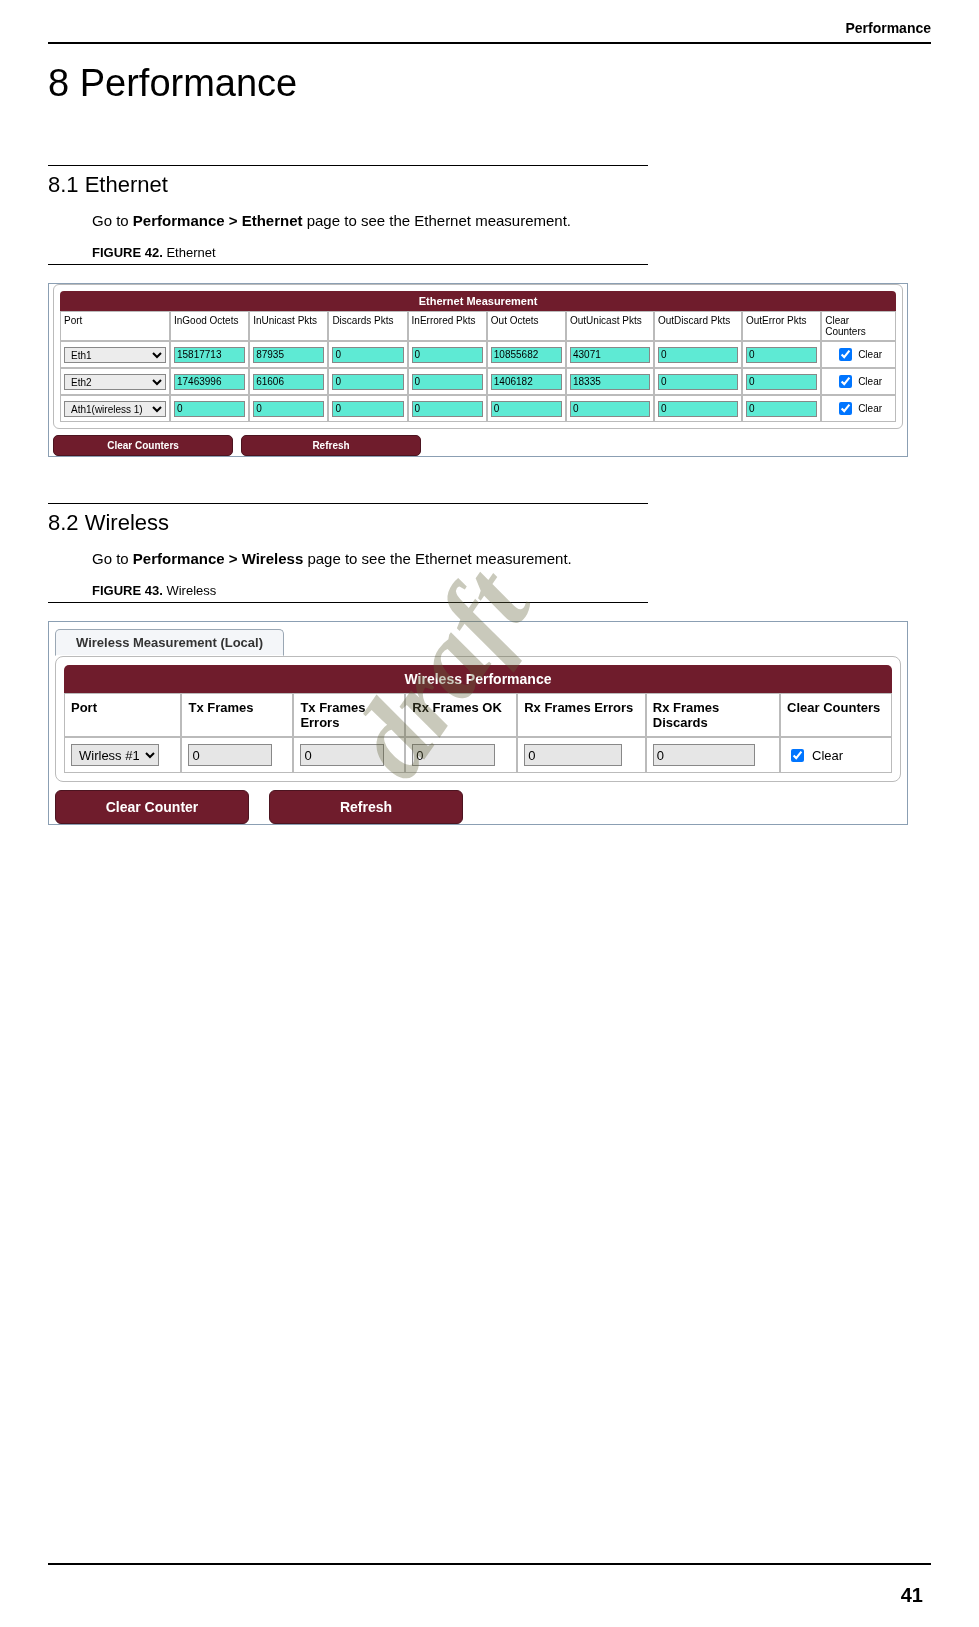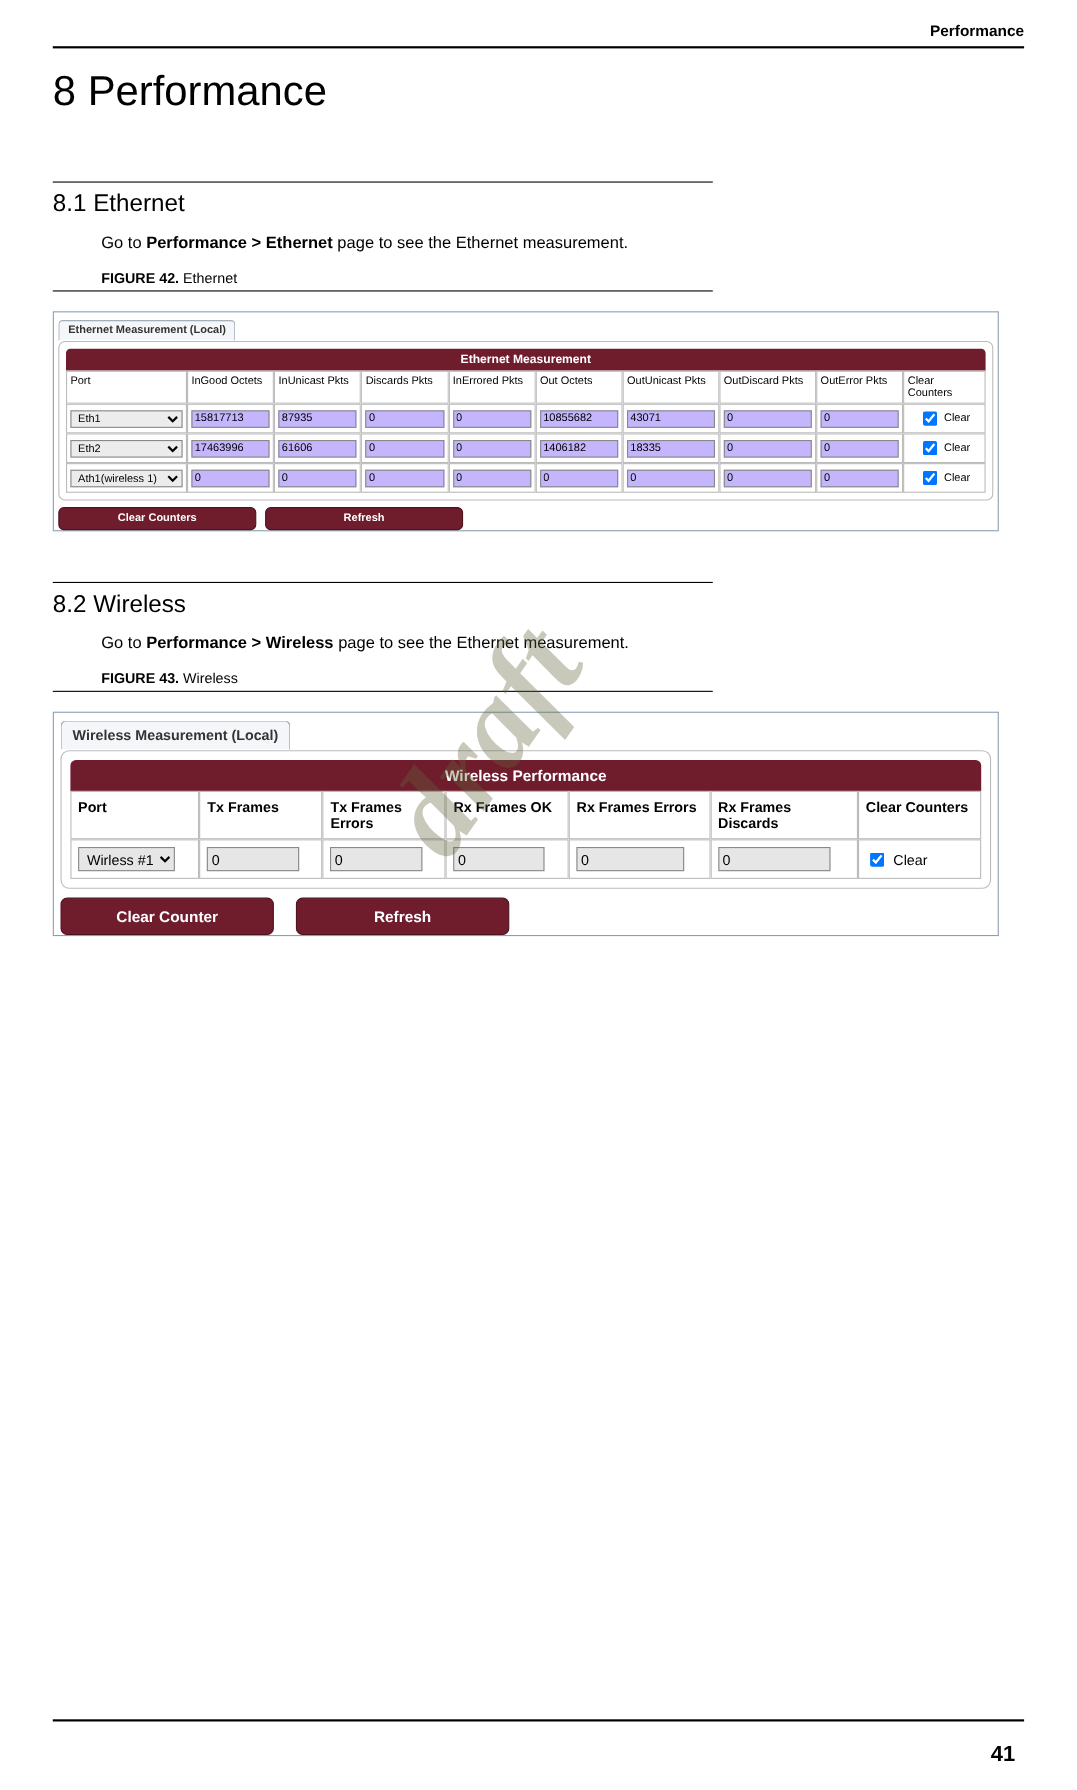--- a/index.html
+++ b/index.html
@@ -107,21 +107,21 @@
     padding: 3px 3px;
     background: #fff;
     line-height: 1.1;
     font-size:10px;
   }
   .eth-head-cell { font-size: 10px; }
   .eth-cell { display:flex; align-items:center; }
   .eth-input, .eth-select {
     width: 100%;
     border: 1px solid #888;
-    background: #c4b5fd;
+    background: #5eead4;
     font-size: 10px;
     padding: 1px 2px;
     height: 16px;
   }
   .eth-select { background: #ececec; }
   .eth-clear-cell { display:flex; align-items:center; gap:3px; justify-content:center;}
   .eth-btn-row {
     display: flex;
     gap: 8px;
     margin: 6px 0 0 4px;
@@ -152,21 +152,21 @@
     display: flex;
     align-items: flex-end;
     height: 34px;
     padding: 6px 6px 0 6px;
   }
   .wl-tab {
     background: #f4f6f9;
     border: 1px solid #9aa7b4;
     border-bottom: 1px solid #fff;
     border-radius: 5px 5px 0 0;
-    padding: 5px 10px;
+    padding: 5px 20px;
     font-size: 13px;
     font-weight: bold;
     color: #333;
   }
   .wl-panel {
     border: 1px solid #bbb;
     margin: 0 6px 6px 6px;
     border-radius: 8px;
     padding: 8px;
   }
@@ -261,23 +261,20 @@
   <h2 class="section-title">8.1 Ethernet</h2>
   <p class="body-text">
     <span>Go to </span><b>Performance &gt; Ethernet</b><span> page to see the Ethernet measurement.</span>
   </p>
   <p class="figure-caption">
     <b>FIGURE 42.</b><span> Ethernet</span>
   </p>
   <hr class="caption-rule">
 
   <div class="eth-shot">
-    <div class="eth-tab-row">
-      <div class="eth-tab">Ethernet Measurement (Local)</div>
-    </div>
     <div class="eth-panel">
       <div class="eth-title-bar">Ethernet Measurement</div>
       <div class="eth-grid">
         <div class="eth-head-cell">Port</div>
         <div class="eth-head-cell">InGood Octets</div>
         <div class="eth-head-cell">InUnicast Pkts</div>
         <div class="eth-head-cell">Discards Pkts</div>
         <div class="eth-head-cell">InErrored Pkts</div>
         <div class="eth-head-cell">Out Octets</div>
         <div class="eth-head-cell">OutUnicast Pkts</div>

